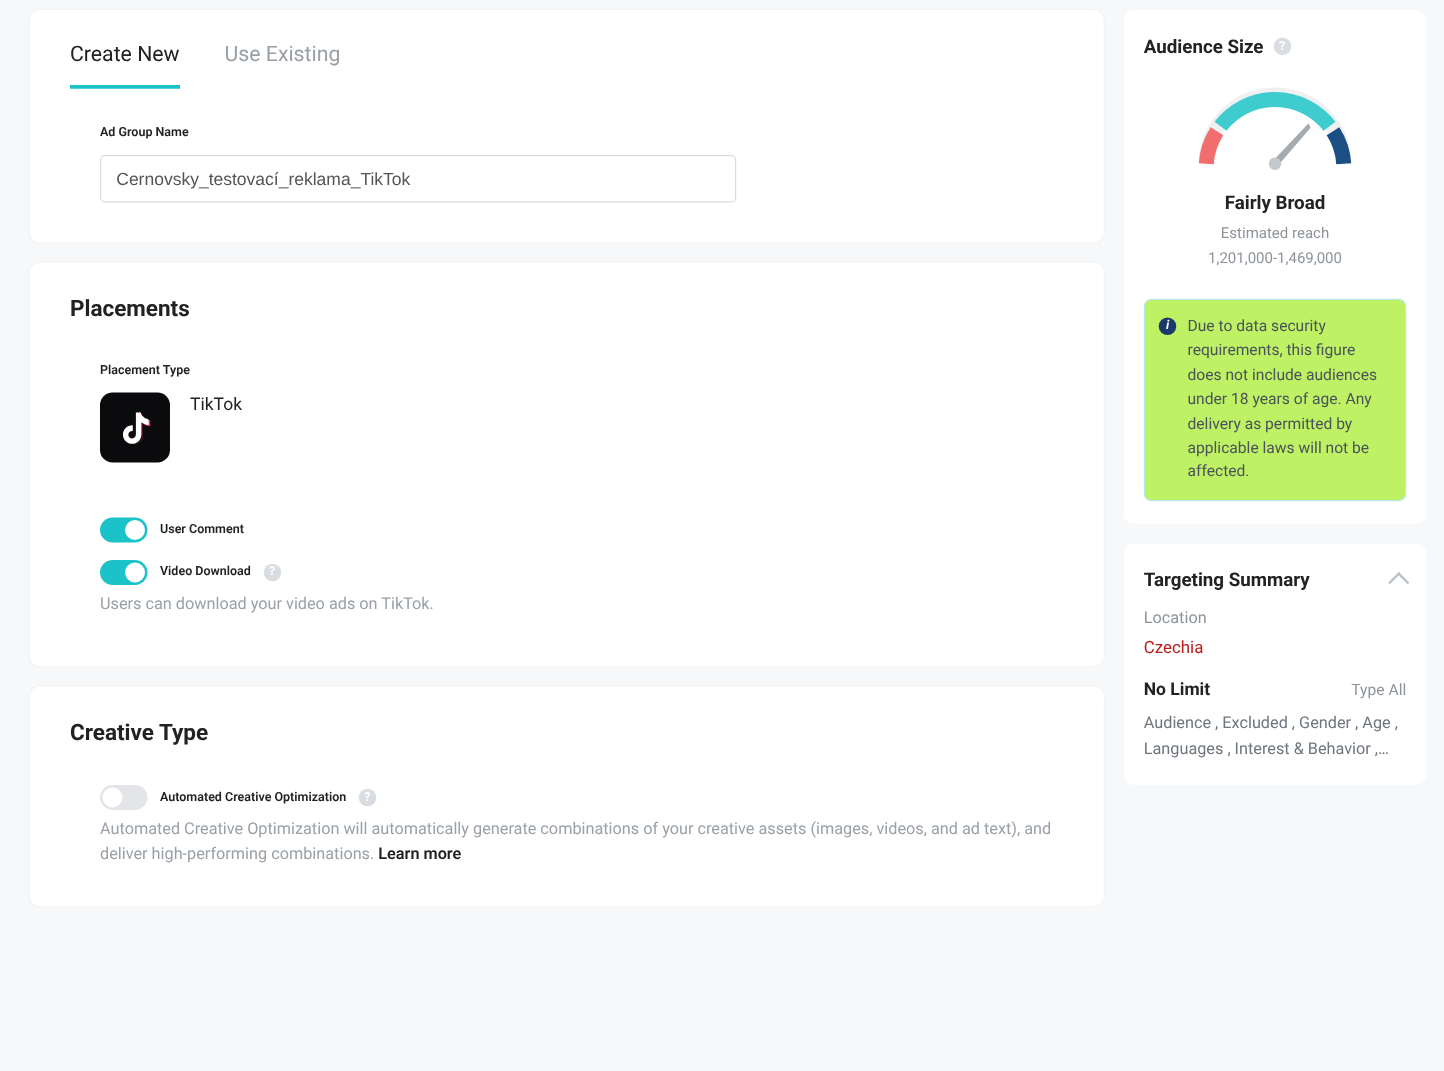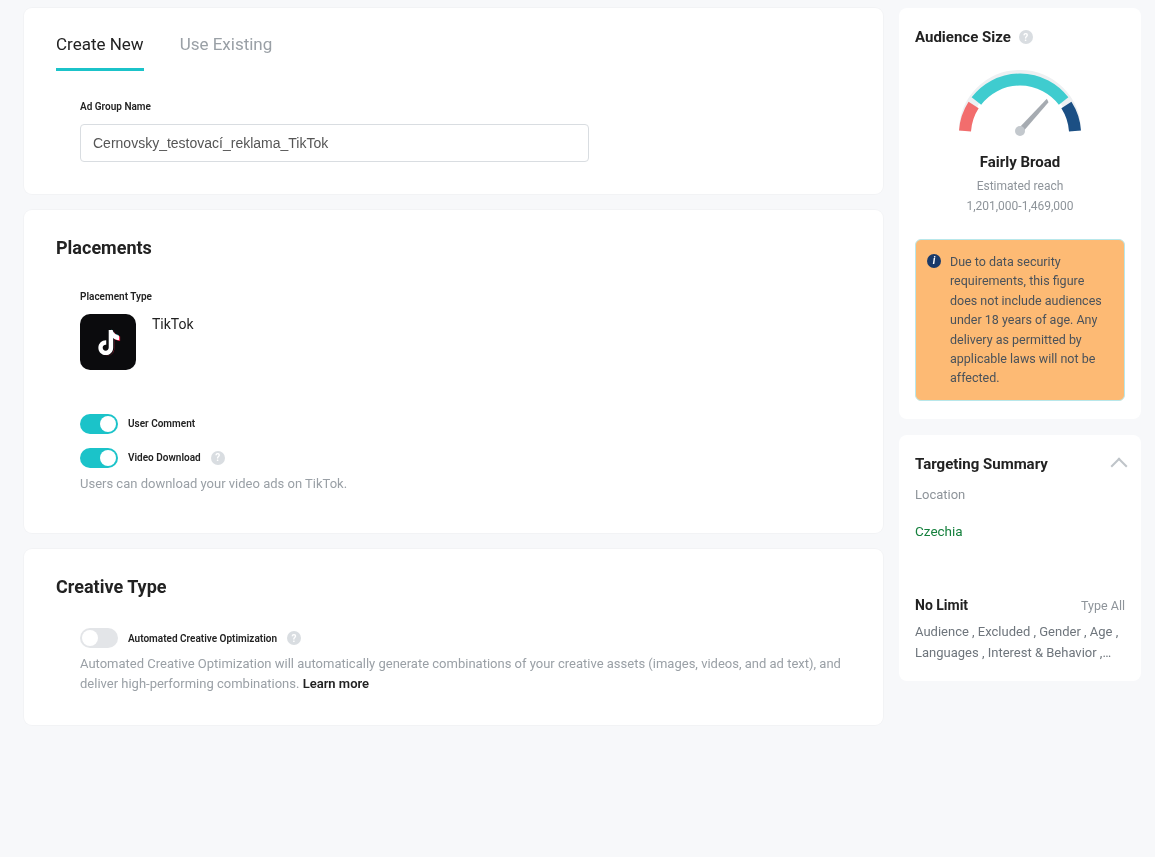--- a/index.html
+++ b/index.html
@@ -157,40 +157,40 @@
     font-size: 15px; font-weight: 700; color: #222; margin-top: 10px;
   }
   .gauge-sub {
     font-size: 12px; color: #8e949a; margin-top: 4px; text-align:center;
   }
   .gauge-range {
     font-size: 12px; color: #8e949a; margin-top: 2px; text-align:center;
   }
   .info-banner {
     border: 1px solid #b8e7ea;
-    background: #fdba74;
+    background: #bef264;
     border-radius: 6px;
     padding: 12px 12px 12px 34px;
     font-size: 12.5px;
     color: #4a525a;
     position: relative;
     margin-top: 14px;
     line-height: 1.55;
   }
   .info-banner .info-dot {
     position: absolute; left: 11px; top: 14px;
     width: 14px; height: 14px; border-radius: 50%;
     background: #1a3a6a; color: #fff; font-size: 10px; font-weight: 700;
     display: flex; align-items: center; justify-content: center;
   }
   .info-banner .info-dot::after { content: "i"; font-style: italic; }
   .ts-label { font-size: 13px; color: #8e949a; margin-top: 10px; }
-  .ts-value { font-size: 13.5px; color: #15803d; margin-top: 16px; margin-bottom: 14px; }
+  .ts-value { font-size: 13.5px; color: #b91c1c; margin-top: 3px; margin-bottom: 14px; }
   .ts-row { display: flex; justify-content: space-between; align-items: baseline; }
-  .ts-row .nolimit { font-size: 14px; font-weight: 700; color: #222; margin-top: 40px; }
+  .ts-row .nolimit { font-size: 14px; font-weight: 700; color: #222; }
   .ts-row .viewall { font-size: 12.5px; color: #8e949a; cursor: pointer; }
   .ts-tags {
     font-size: 13px; color: #6e757c; margin-top: 6px; line-height: 1.6;
   }
   .chevron-up {
     width: 12px; height: 12px; border-left: 2px solid #bfc4c9; border-top: 2px solid #bfc4c9;
     transform: rotate(45deg); margin-top: 4px;
   }
 
   svg.tiktok-svg { width: 34px; height: 34px; }

